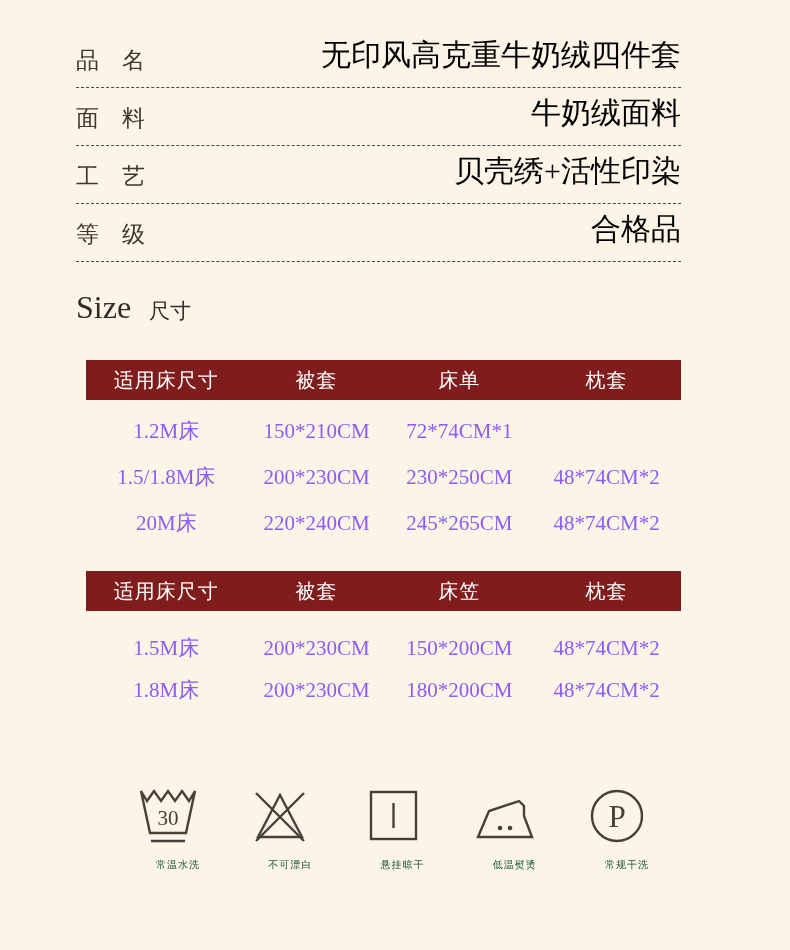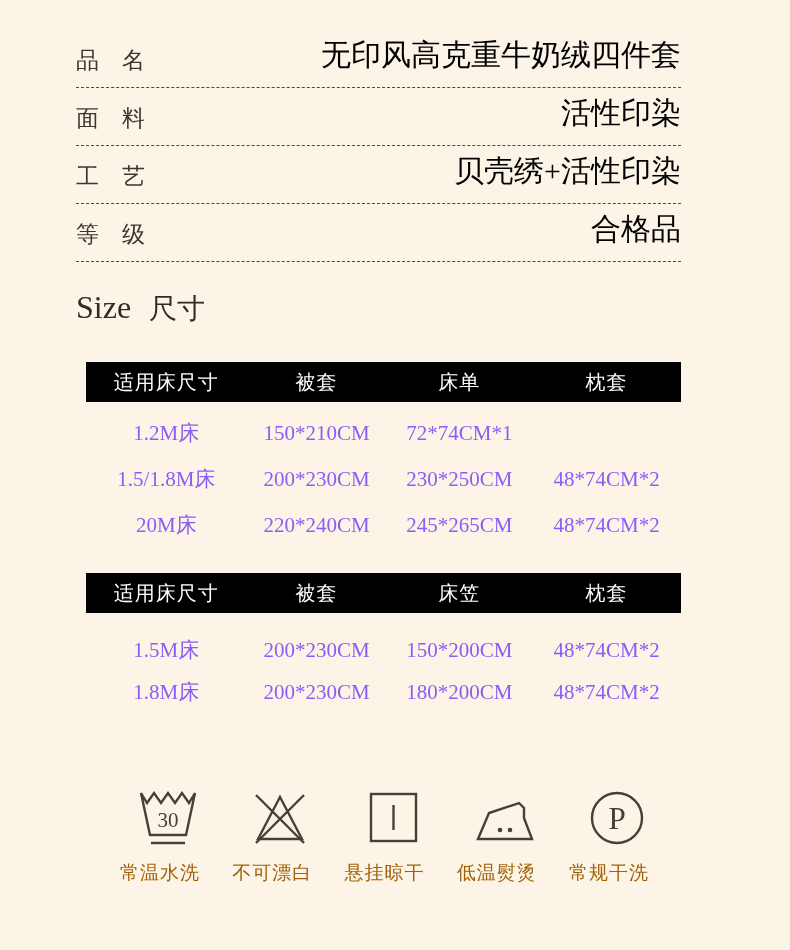--- a/index.html
+++ b/index.html
@@ -16,66 +16,66 @@
   .spec-row{
     display:flex;justify-content:space-between;align-items:flex-end;
     height:58px;padding-bottom:11px;box-sizing:border-box;
     border-bottom:1px dashed #4D4841;
   }
   .spec-label{font-size:23px;color:#3B362E;}
   .spec-value{font-size:30px;color:#000000;}
 
   
   .size-heading{margin-top:27px;font-size:32px;color:#2F2B26;}
-  .size-heading .zh{margin-left:18px;font-size:28px;}
+  .size-heading .zh{margin-left:18px;font-size:21px;}
 
   
   .size-table{width:595px;margin-left:10px;}
   .size-table.first{margin-top:34px;}
   .size-table.second{margin-top:25px;}
   .table-head{
     display:grid;grid-template-columns:27% 23.5% 24.5% 25%;
     height:40px;align-items:center;
-    background:#000000;color:#FFFFFF;
+    background:#7f1d1d;color:#FFFFFF;
   }
   .table-head .cell{text-align:center;font-size:20px;letter-spacing:1px;}
   .table-body{margin-top:8px;}
   .table-row{
     display:grid;grid-template-columns:27% 23.5% 24.5% 25%;
     height:46px;align-items:center;
   }
   .size-table.second .table-body{margin-top:16px;}
   .size-table.second .table-row{height:42px;}
   .table-row .cell{text-align:center;font-size:21px;color:#8b5cf6;}
 
   
   .care-row{
     margin-top:72px;
     display:flex;justify-content:space-between;
     padding:0 32px;
   }
   .care-item{display:flex;flex-direction:column;align-items:flex-end;width:92px;}
   .care-item svg{display:block;}
-  .care-label{margin-top:9px;font-size:19px;color:#a16207;letter-spacing:1px;white-space:nowrap;}
+  .care-label{margin-top:9px;font-size:10px;color:#14532d;letter-spacing:1px;white-space:nowrap;}
   .stroke{stroke:#45403A;stroke-width:2.4;fill:none;}
   .glyph{fill:#45403A;font-family:"Liberation Serif","DejaVu Serif",serif;}
 </style>
 </head>
 <body>
 
 <div class="content">
 
   <div class="spec-list">
     <div class="spec-row">
       <span class="spec-label">品　名</span>
       <span class="spec-value">无印风高克重牛奶绒四件套</span>
     </div>
     <div class="spec-row">
       <span class="spec-label">面　料</span>
-      <span class="spec-value">活性印染</span>
+      <span class="spec-value">牛奶绒面料</span>
     </div>
     <div class="spec-row">
       <span class="spec-label">工　艺</span>
       <span class="spec-value">贝壳绣+活性印染</span>
     </div>
     <div class="spec-row">
       <span class="spec-label">等　级</span>
       <span class="spec-value">合格品</span>
     </div>
   </div>

